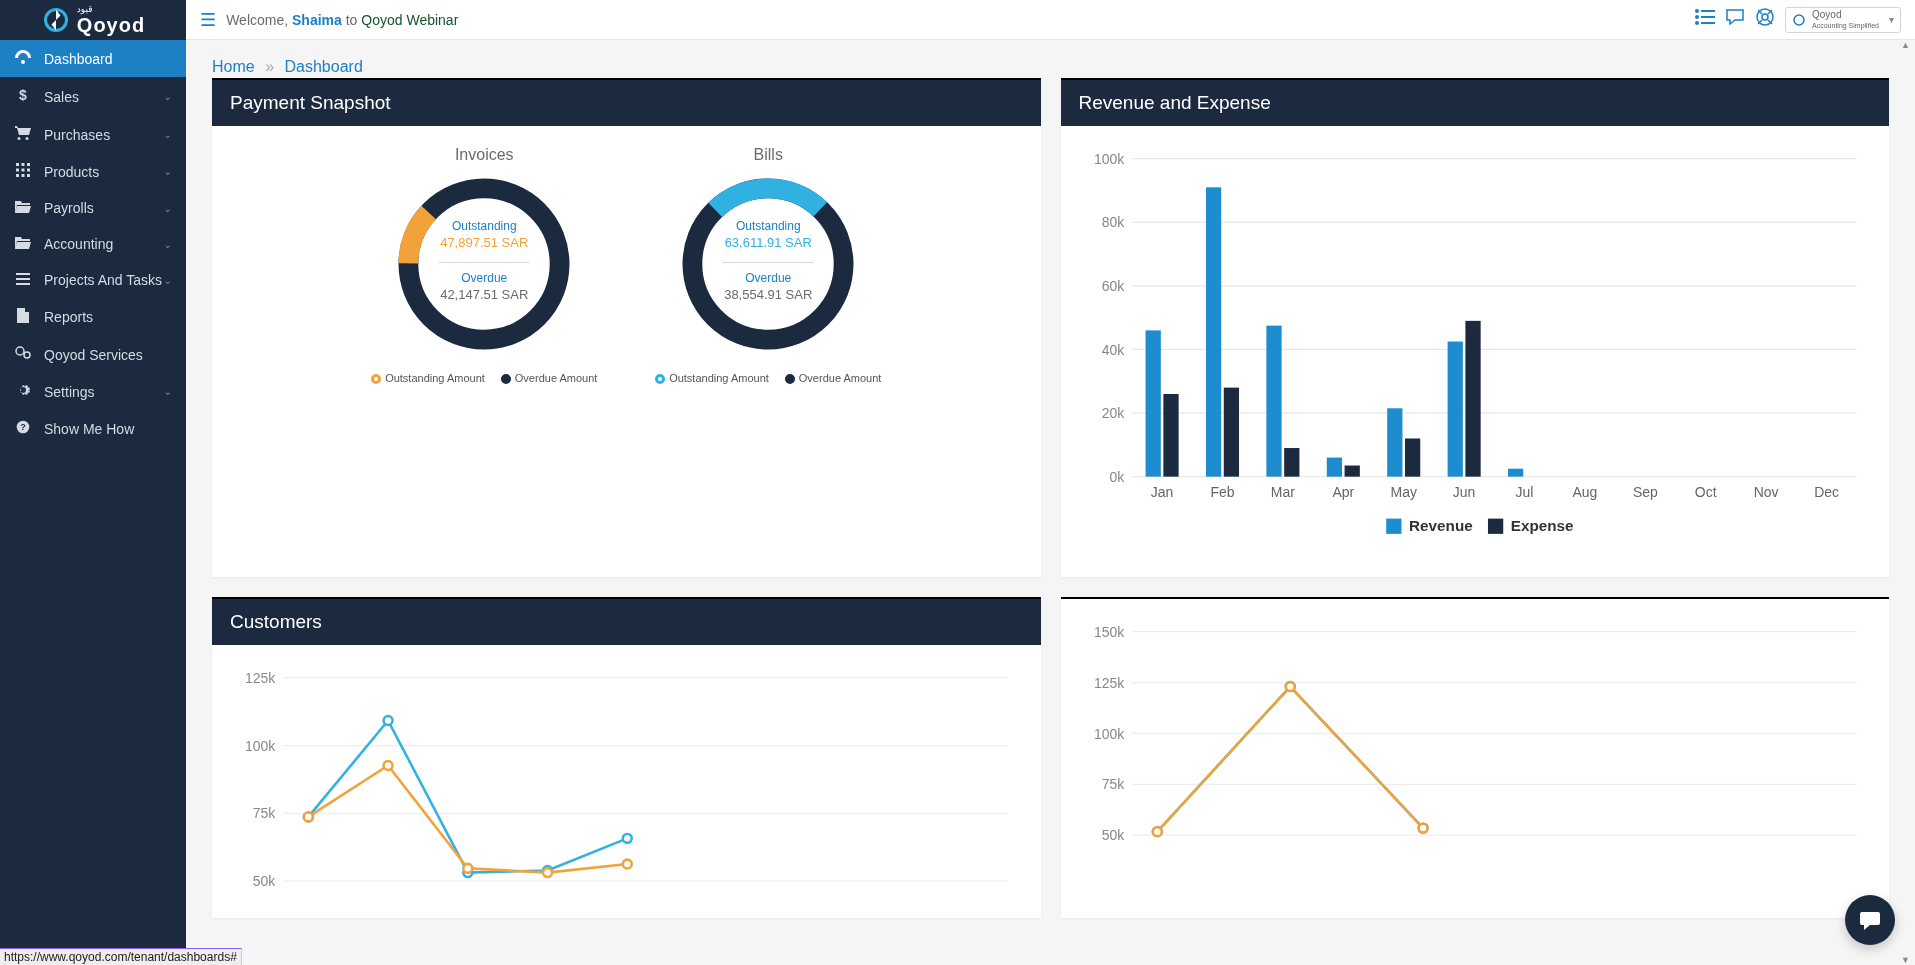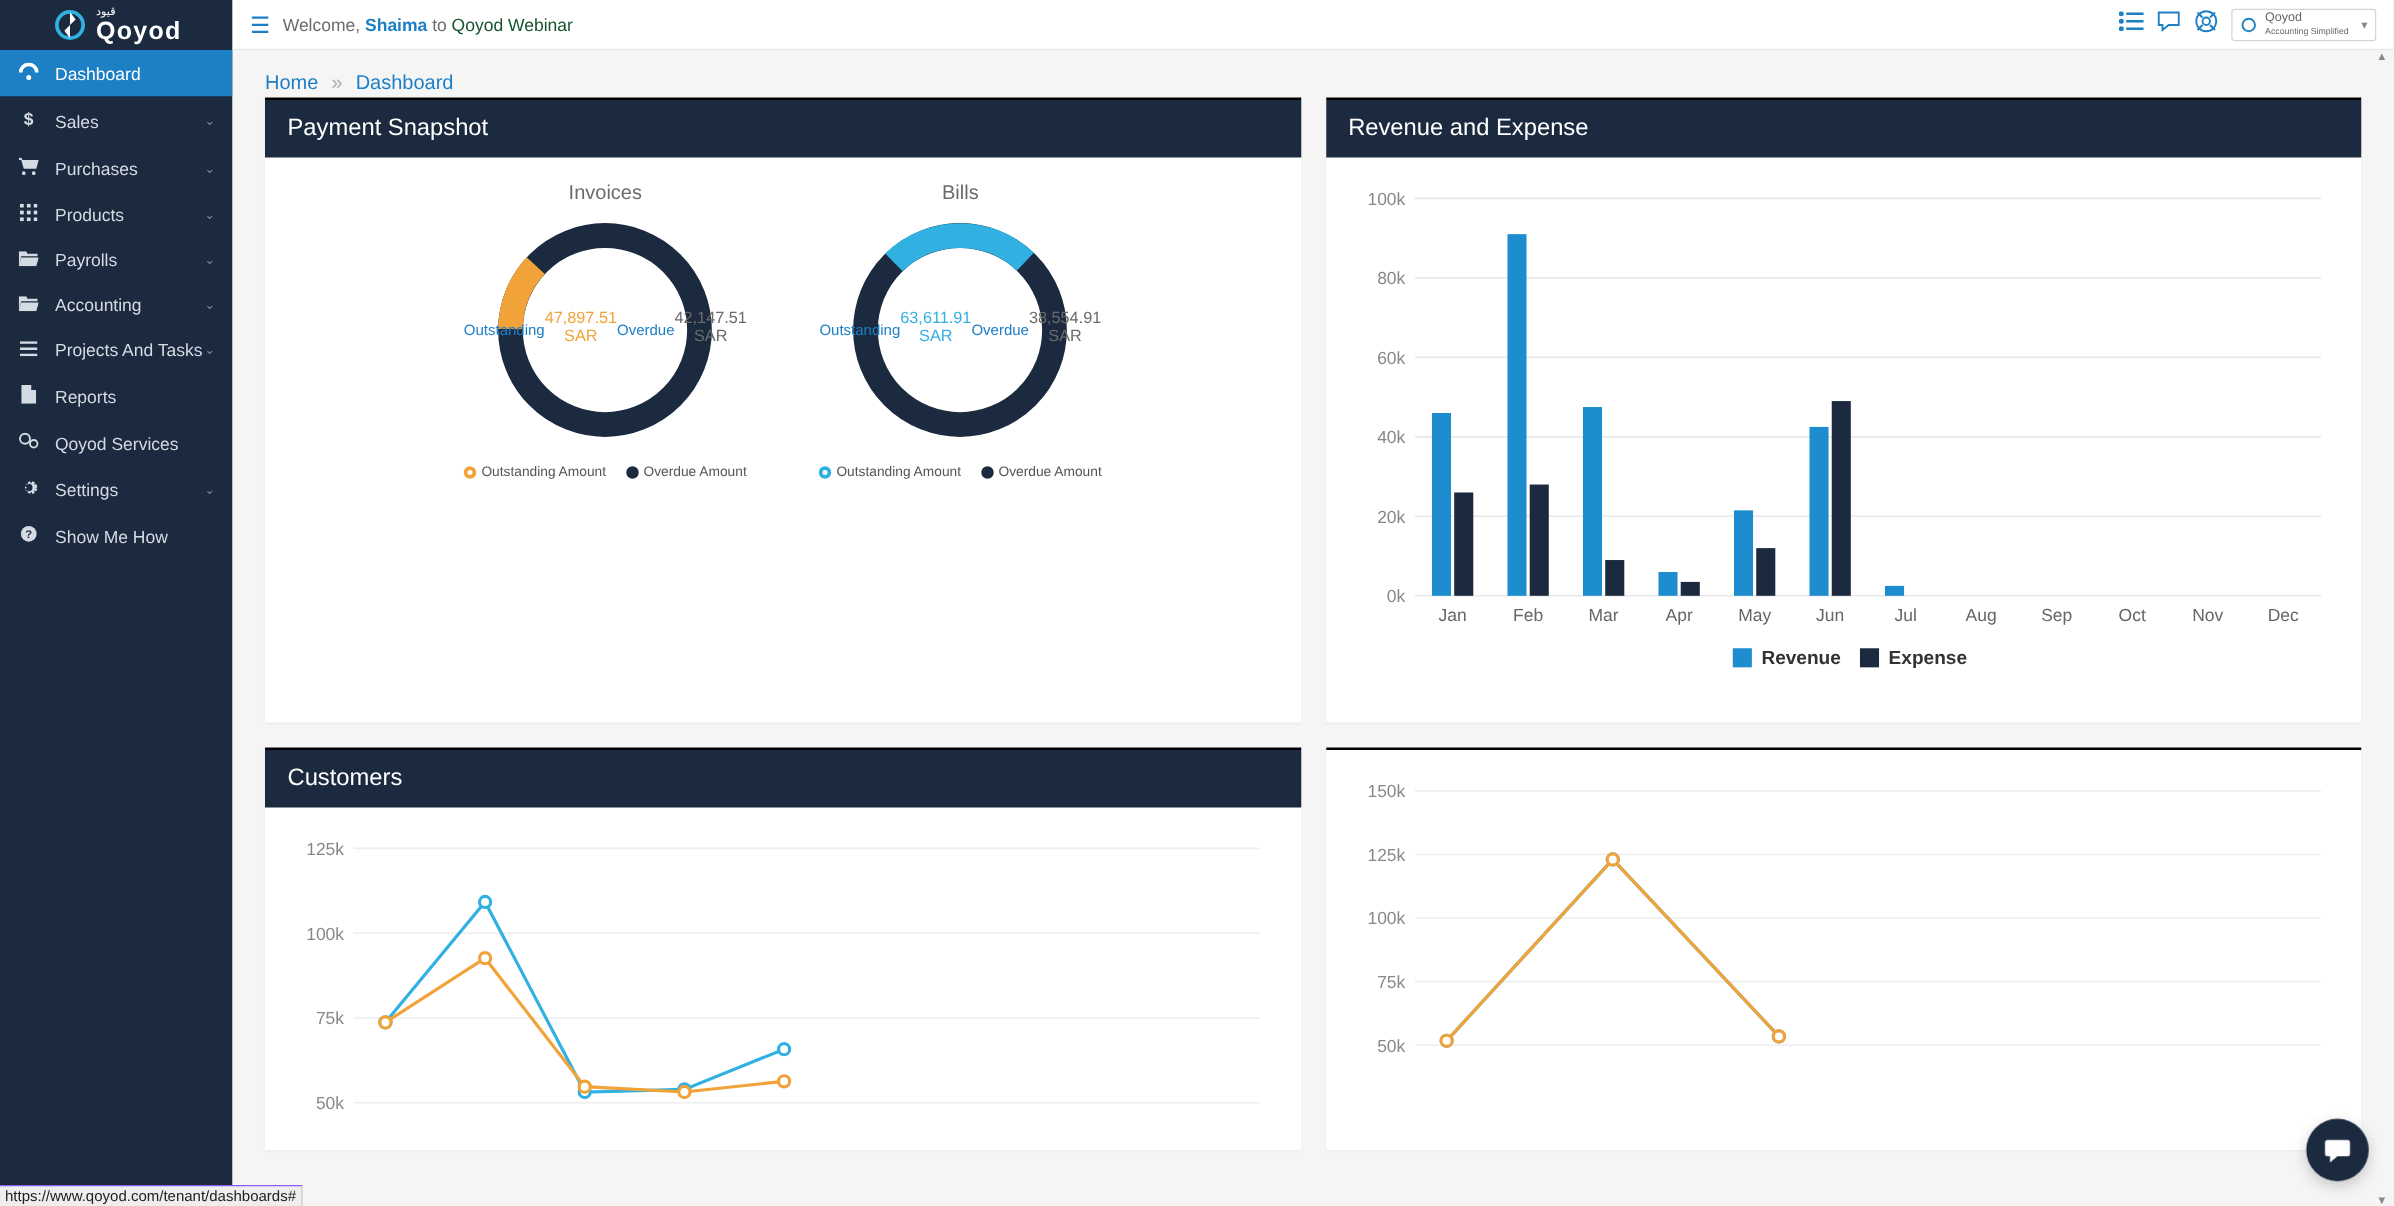--- a/index.html
+++ b/index.html
@@ -34,21 +34,21 @@
 
 .grid { display: grid; grid-template-columns: 1fr 1fr; gap: 20px; }
 .panel { background: #fff; border-top: 2px solid #000000; box-shadow: 0 1px 2px rgba(0,0,0,0.05); }
 .panel-head { background: #1b2a3f; color: #fff; padding: 12px 18px; font-size: 19px; font-weight: 400; }
 .panel-body { padding: 20px; }
 
 .donuts { display: flex; gap: 14px; justify-content: center; }
 .donut-block { flex: 1; text-align: center; max-width: 270px; }
 .donut-title { font-size: 16px; color: #6b6b6b; margin-bottom: 10px; }
 .donut-wrap { position: relative; width: 180px; height: 180px; margin: 0 auto 18px; }
-.donut-center { position: absolute; inset: 0; display: flex; flex-direction: row; align-items: center; justify-content: center; }
+.donut-center { position: absolute; inset: 0; display: flex; flex-direction: column; align-items: center; justify-content: center; }
 .d-label { font-size: 12px; color: #1d7fc4; }
 .d-value { font-size: 13px; color: #f1a33a; margin: 2px 0 8px; }
 .d-value.dark { color: #6b6b6b; }
 .d-divider { width: 90px; height: 1px; background: #d5d5d5; margin: 4px 0 8px; }
 .legend-row { display: flex; align-items: center; justify-content: center; gap: 16px; font-size: 11px; color: #555; }
 .legend-dot { width: 10px; height: 10px; border-radius: 50%; display: inline-block; border: 3px solid; background: #fff; margin-right: 4px; vertical-align: middle; }
 .chart-svg { width: 100%; }
 .status-bar-url { position: fixed; left: 0; bottom: 0; background: #eee; color: #222; font-size: 12px; padding: 1px 4px; border-top: 1px solid #8b5cf6; border-right: 1px solid #ccc; z-index: 10; }
 
 .chat-bubble { position: fixed; right: 20px; bottom: 20px; width: 50px; height: 50px; background: #1b2a3f; border-radius: 50%; display: flex; align-items: center; justify-content: center; color: #fff; cursor: pointer; box-shadow: 0 4px 12px rgba(0,0,0,0.2); }

